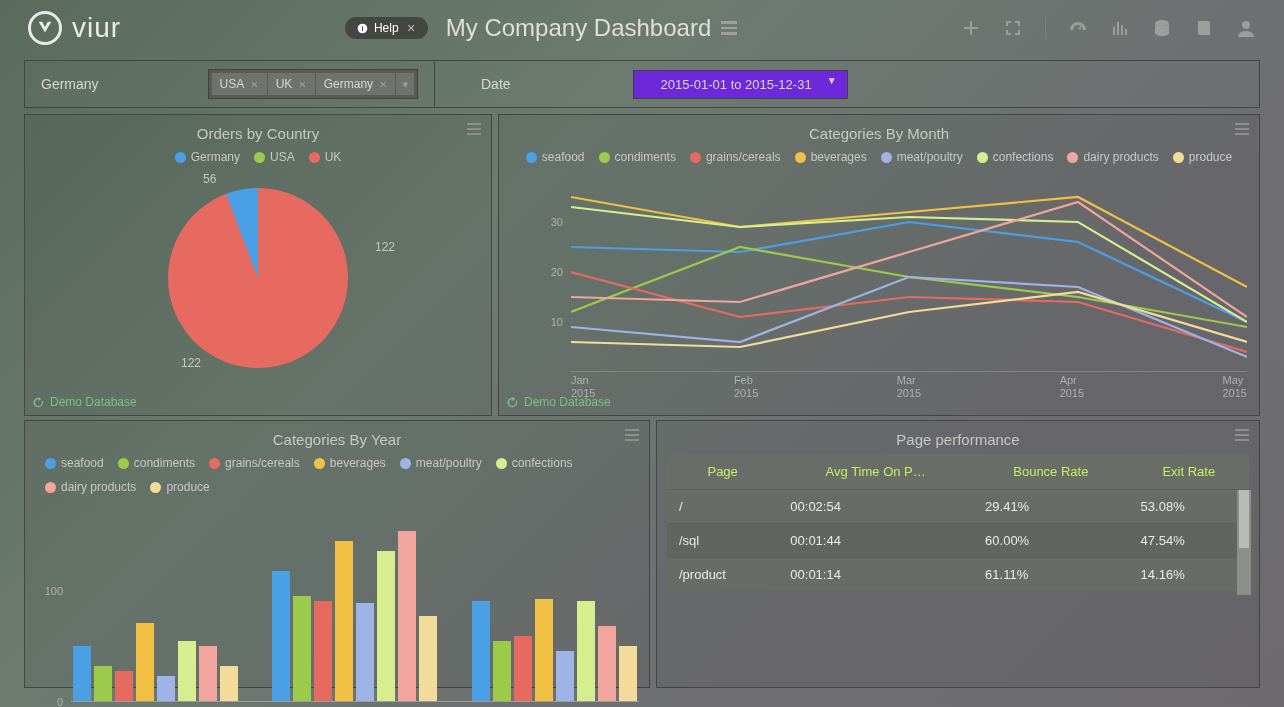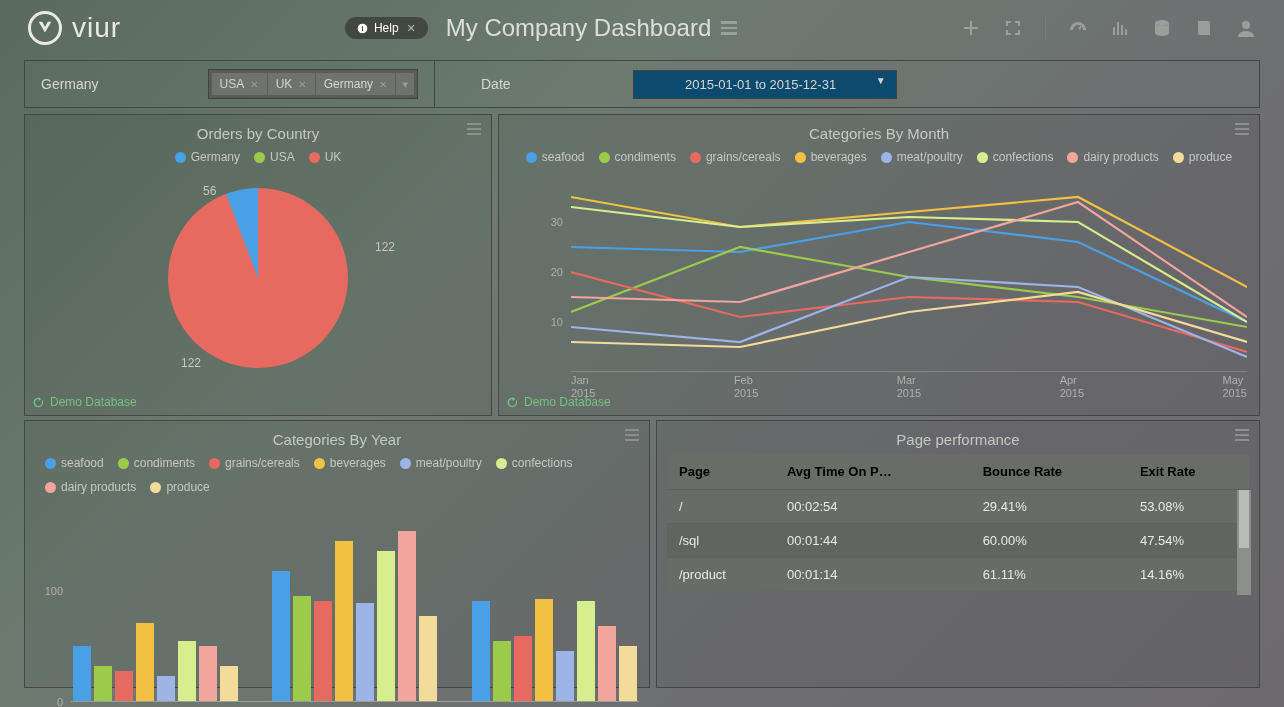--- a/index.html
+++ b/index.html
@@ -28,22 +28,22 @@
   .filterbar{margin:4px 24px 6px;display:flex;align-items:center;height:48px;gap:30px;
     border:1px solid #434742;}
   .f-sec{display:flex;align-items:center;gap:14px;padding:0 16px;height:100%;}
   .f-sec.country{border-right:1px solid #434742;width:410px;}
   .f-label{font-size:14px;color:#d6d7d3;}
   .chipbox{display:flex;background:#585b56;border:1px solid #404340;padding:3px;gap:0;margin-left:auto;}
   .chip{background:#6f726d;color:#d6d7d3;font-size:12px;padding:4px 8px;display:flex;align-items:center;gap:6px;border-right:1px solid #595c57;cursor:pointer;}
   .chip:last-child{border-right:none}
   .chip .x{color:#9b9e99;font-size:10px}
   .chipbox .plus{background:#6f726d;padding:4px 6px;color:#9b9e99;font-size:11px;display:flex;align-items:center;cursor:pointer}
-  .dateselect{background:#0c4a6e;border:1px solid #404340;padding:6px 26px 6px 18px;font-size:13px;
-    color:#d6d7d3;position:relative;width:264px;text-align:center;cursor:pointer}
+  .dateselect{background:#6d28d9;border:1px solid #404340;padding:6px 26px 6px 18px;font-size:13px;
+    color:#d6d7d3;position:relative;width:215px;text-align:center;cursor:pointer}
   .dateselect .caret{position:absolute;right:10px;top:4px;font-size:10px}
 
   
   .row{display:flex;gap:6px;margin:0 24px;}
   .panel{flex:1;border:1px solid #434742;position:relative;
     background:linear-gradient(#00000010,#00000010);}
   .row1 .panel-left{width:468px;flex:none}
   .row1 .panel-right{flex:1}
   .row2{margin-top:4px}
   .row2 .panel-left{width:626px;flex:none}
@@ -76,21 +76,21 @@
   .barchart{position:relative;height:230px;margin:4px 10px 0 46px}
   .bar-y{position:absolute;left:-40px;top:0;bottom:30px;width:36px}
   .bar-groups{position:absolute;left:0;right:0;bottom:30px;top:0;border-bottom:1px solid #9b9e99;
     display:flex;justify-content:space-around;align-items:flex-end;gap:30px}
   .bgrp{display:flex;align-items:flex-end;gap:3px;}
   .bar{width:18px}
 
   
   .tablewrap{margin:6px 10px 0;position:relative}
   .tbl{width:100%;border-collapse:collapse;font-size:13px;}
-  .tbl th{text-align:left;padding:10px 12px;color:#000000;font-weight:bold;background:#6a6d67;}
+  .tbl th{text-align:center;padding:10px 12px;color:#bef264;font-weight:normal;background:#6a6d67;}
   .tbl td{padding:9px 12px;color:#e8e9e5;border-top:1px solid #5d605b}
   .tbl tbody tr:nth-child(even){background:#62655f}
   .tbl tbody tr:nth-child(odd){background:#696c66}
   .scrollfake{position:absolute;right:-2px;top:36px;bottom:-4px;width:14px;background:#8d8f8a;}
   .scrollfake .thumb{position:absolute;top:0;left:2px;right:2px;height:58px;background:#b9bbb6}
 
 </style>
 </head>
 <body>
 
@@ -213,21 +213,21 @@
           <span class="swatch" style="background:#9ccb4c"></span>
           <span>USA</span>
         </span>
         <span class="it">
           <span class="swatch" style="background:#e66a5f"></span>
           <span>UK</span>
         </span>
       </div>
     <div class="pie-wrap">
       <div class="pie" id="pie-el" style="background: conic-gradient(rgb(230, 106, 95) 272deg, rgb(230, 106, 95) 339.2deg, rgb(74, 160, 229) 339.2deg, rgb(74, 160, 229) 485.6deg, rgb(156, 203, 76) 485.6deg, rgb(156, 203, 76) 632deg);"></div>
-      <span class="pie-lbl" style="top:16px;left:178px">56</span>
+      <span class="pie-lbl" style="top:4px;left:178px">56</span>
       <span class="pie-lbl" style="top:72px;right:96px">122</span>
       <span class="pie-lbl" style="bottom:18px;left:156px">122</span>
     </div>
     <div class="p-footer">
       <svg viewBox="0 0 16 16">
           <path d="M8 3a5 5 0 104.5 2.8l1.4-1A7 7 0 118 1v2zM8 0l4 3-4 3z"></path>
         </svg>
       <span>Demo Database</span>
     </div>
   </div>

